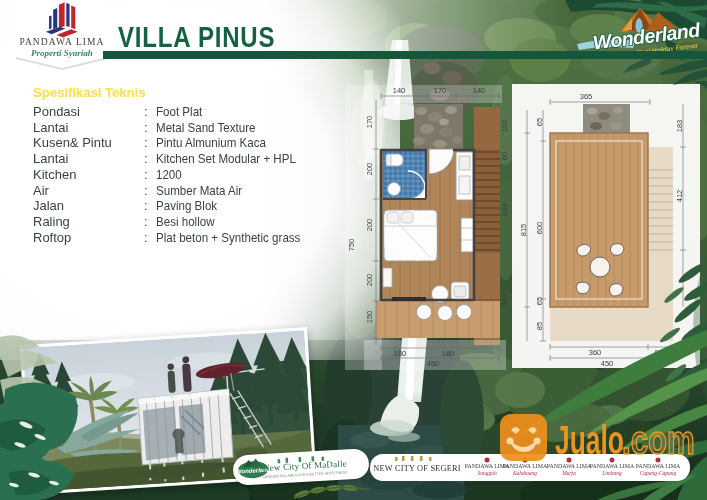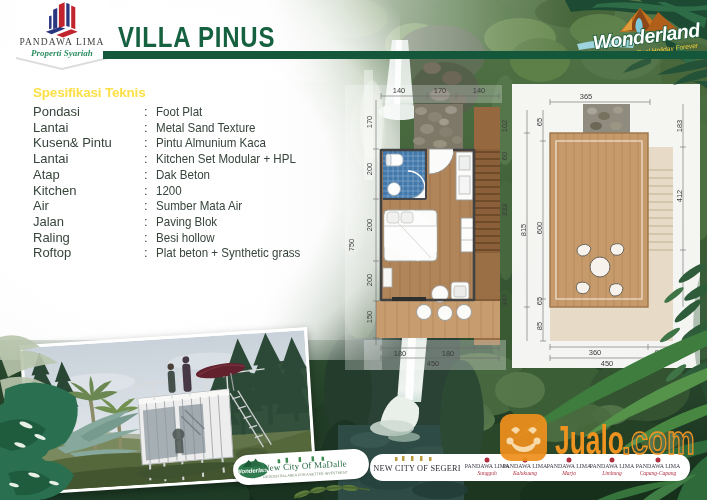--- a/index.html
+++ b/index.html
@@ -144,21 +144,20 @@
   <text x="50" y="56" text-anchor="middle" font-family="Liberation Serif,serif" font-style="italic" font-weight="bold" font-size="9" fill="#2e8f63">Properti Syariah</text>
 </svg>
 
 <div class="abs" style="left:33px;top:85px;font-size:13.5px;font-weight:bold;color:#fde047;letter-spacing:-0.2px;">Spesifikasi Teknis</div>
 
 <div class="abs" id="speclist" style="left:33px;top:104px;width:360px;font-size:13px;color:#36443a;line-height:15.7px;white-space:nowrap;">
 <div><span class="sl">Pondasi</span><span class="sc">:</span><span>Foot Plat</span></div>
 <div><span class="sl">Lantai</span><span class="sc">:</span><span>Metal Sand Texture</span></div>
 <div><span class="sl">Kusen&amp; Pintu</span><span class="sc">:</span><span>Pintu Almunium Kaca</span></div>
 <div><span class="sl">Lantai</span><span class="sc">:</span><span>Kitchen Set Modular + HPL</span></div>
-<div><span class="sl">Atap</span><span class="sc">:</span><span>Dak Beton</span></div>
 <div><span class="sl">Kitchen</span><span class="sc">:</span><span>1200</span></div>
 <div><span class="sl">Air</span><span class="sc">:</span><span>Sumber Mata Air</span></div>
 <div><span class="sl">Jalan</span><span class="sc">:</span><span>Paving Blok</span></div>
 <div><span class="sl">Raling</span><span class="sc">:</span><span>Besi hollow</span></div>
 <div><span class="sl">Roftop</span><span class="sc">:</span><span>Plat beton + Synthetic grass</span></div>
 </div>
 
 <svg class="abs" width="170" height="285" viewBox="345 85 170 285" style="left:345px;top:85px;">
   <rect x="345" y="85" width="37" height="285" fill="#ffffff" opacity="0.28"></rect>
   <rect x="382" y="85" width="120" height="18" fill="#ffffff" opacity="0.25"></rect>

